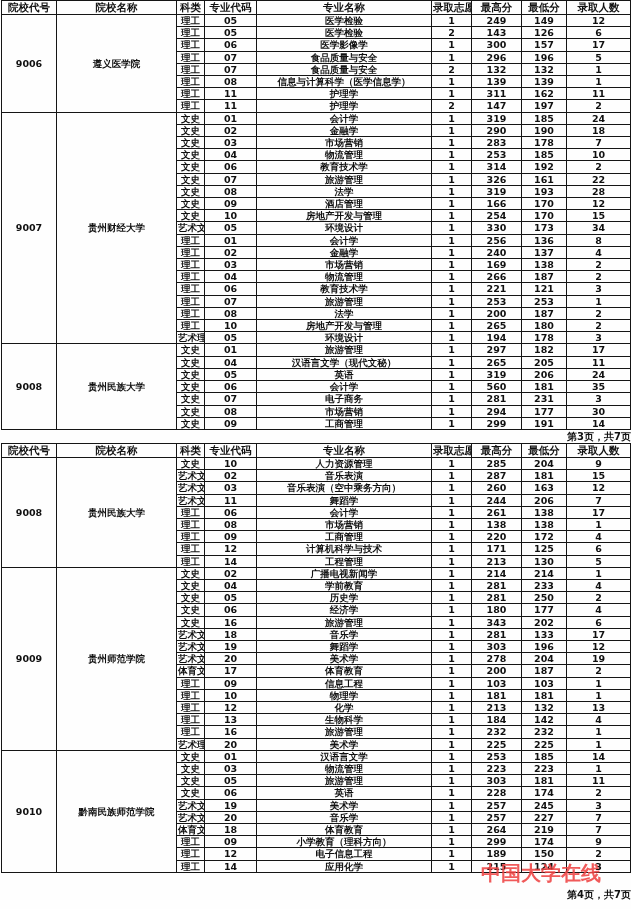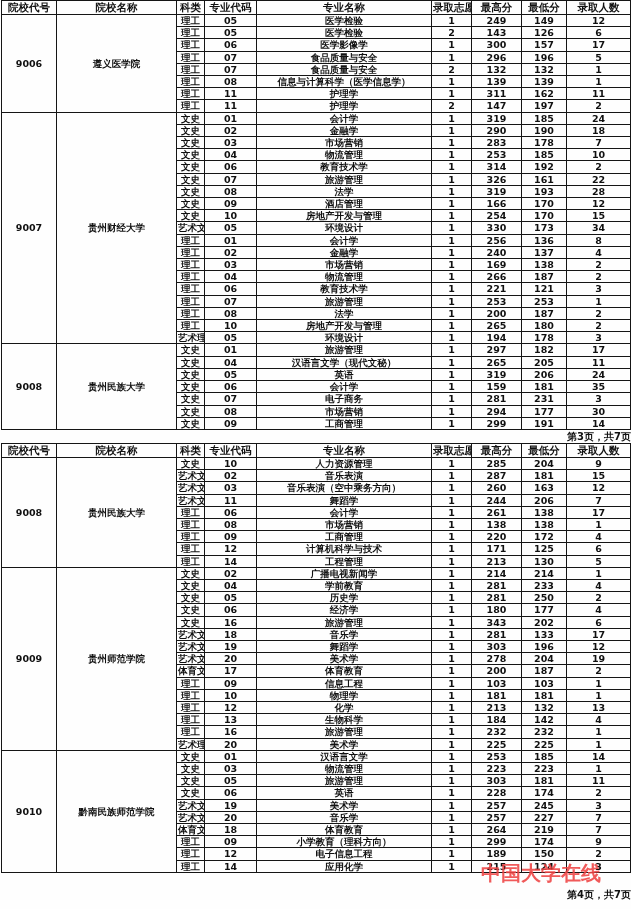--- a/index.html
+++ b/index.html
@@ -363,21 +363,21 @@
           <td>1</td>
           <td>319</td>
           <td>206</td>
           <td>24</td>
         </tr>
         <tr>
           <td>文史</td>
           <td>06</td>
           <td>会计学</td>
           <td>1</td>
-          <td>159</td>
+          <td>560</td>
           <td>181</td>
           <td>35</td>
         </tr>
         <tr>
           <td>文史</td>
           <td>07</td>
           <td>电子商务</td>
           <td>1</td>
           <td>281</td>
           <td>231</td>

